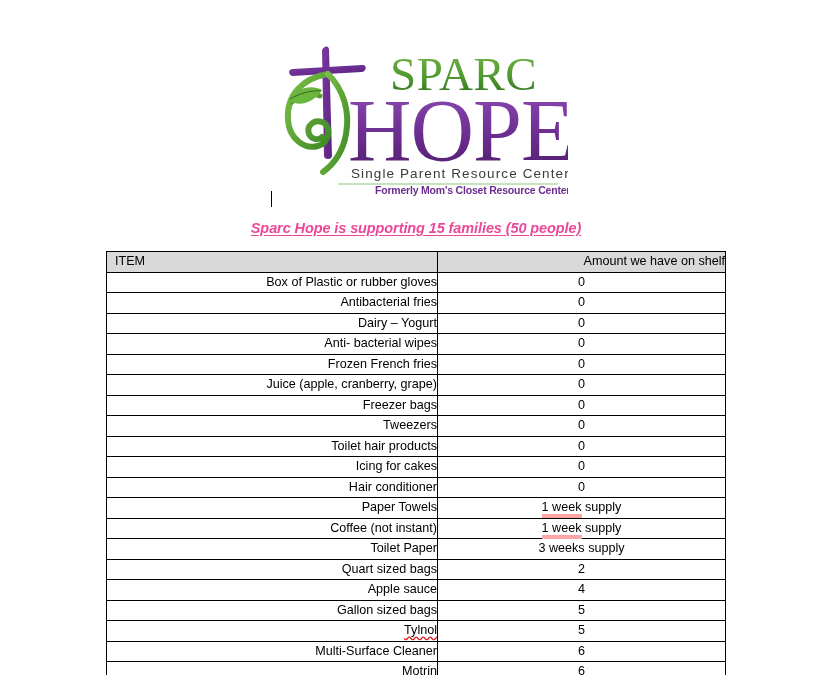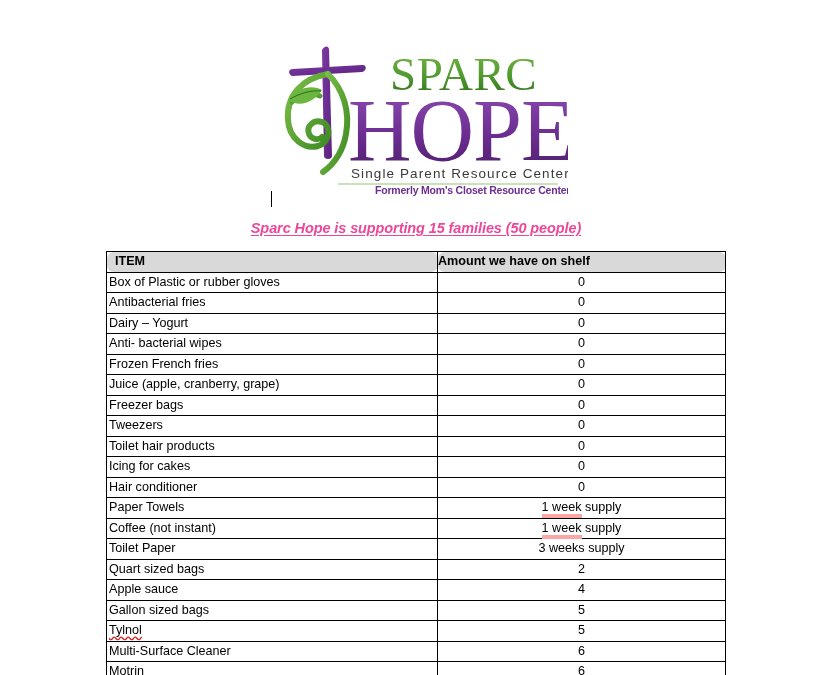--- a/index.html
+++ b/index.html
@@ -92,33 +92,32 @@
   #inventory-table th,
   #inventory-table td {
     border: 1px solid #000000;
     height: 18.5px;
     padding: 0 0 1px 0;
     line-height: 16px;
     vertical-align: middle;
   }
   #inventory-table thead th {
     background: #d9d9d9;
-    font-weight: bold;
-    border-radius: 7px;
+    font-weight: normal;
   }
   #inventory-table thead th.th-item {
     text-align: left;
     padding-left: 8px;
   }
   #inventory-table thead th.th-amount {
-    text-align: left;
+    text-align: right;
   }
   #inventory-table td.cell-item {
-    text-align: left;
-    padding-left: 2px;
+    text-align: right;
+    padding-left: 9px;
   }
   #inventory-table td.cell-amount {
     text-align: center;
   }
 
   
   .spell-error {
     
     text-decoration: underline wavy #e01b1b;
     text-decoration-skip-ink: none;

